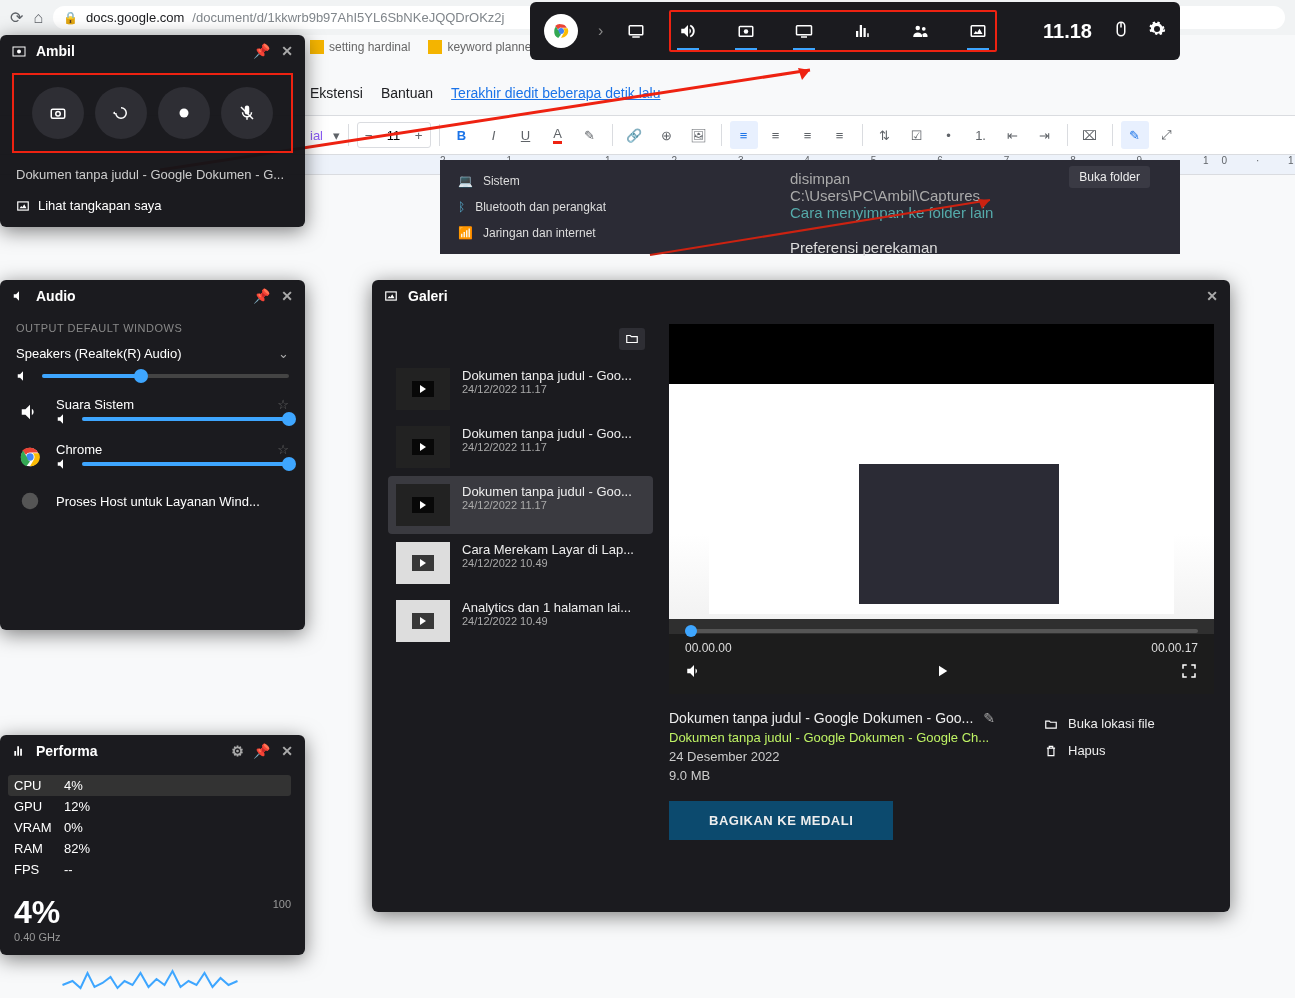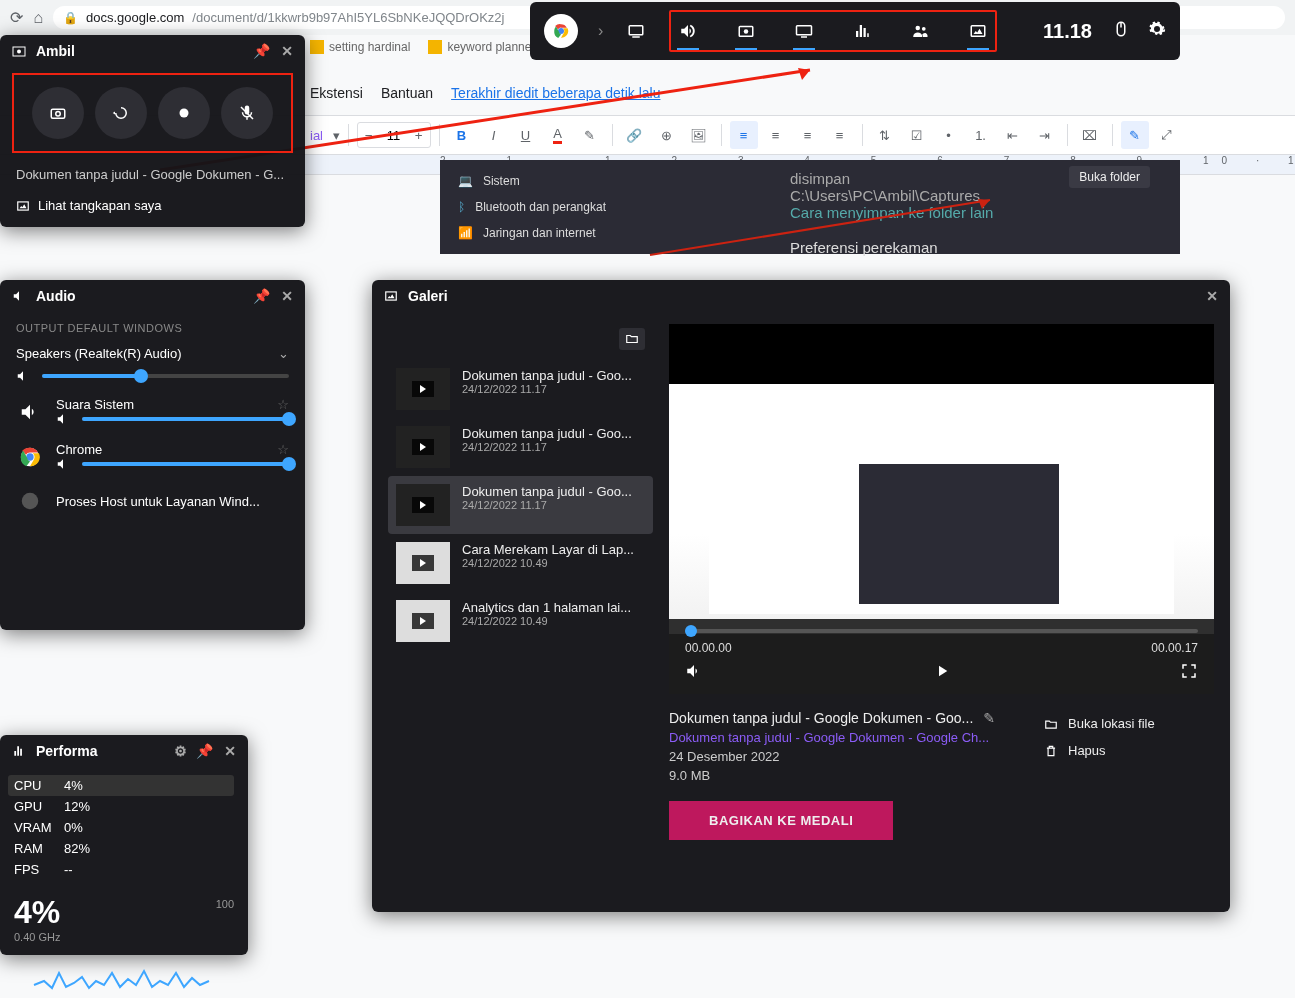--- a/index.html
+++ b/index.html
@@ -67,21 +67,21 @@
 .slider { flex: 1; height: 4px; background: #444; position: relative; border-radius: 2px; }
 .slider .fill { position: absolute; height: 100%; background: #3ea6ff; border-radius: 2px; }
 .slider .thumb { position: absolute; top: -5px; width: 14px; height: 14px; background: #3ea6ff; border-radius: 50%; margin-left: -7px; }
 .app-row { display: flex; align-items: center; gap: 12px; padding: 8px 16px; }
 .app-ico { width: 28px; height: 28px; border-radius: 50%; display: flex; align-items: center; justify-content: center; }
 .app-col { flex: 1; }
 .app-col .nm { font-size: 13px; display: flex; justify-content: space-between; align-items: center; }
 .star { color: #666; cursor: pointer; }
 
 
-#perf { top: 735px; left: 0; width: 248px; height: 220px; }
+#perf { top: 735px; left: 0; width: 305px; height: 220px; }
 .perf-grid { display: flex; padding: 8px 14px; gap: 14px; flex-direction: column; }
 .perf-stats { font-size: 13px; }
 .perf-stats .row { display: flex; gap: 8px; padding: 3px 0; }
 .perf-stats .row.hl { background: #333; border-radius: 3px; padding: 3px 6px; margin-left: -6px; }
 .perf-stats .lbl { width: 42px; }
 .perf-main { flex: 1; position: relative; }
 .perf-big { font-size: 32px; font-weight: 700; }
 .perf-sm { font-size: 11px; color: #999; }
 .perf-100 { position: absolute; top: 4px; right: 0; font-size: 11px; color: #999; }
 .spark { width: 100%; height: 50px; }
@@ -113,25 +113,25 @@
 .vid-ctrl { position: absolute; bottom: 0; left: 0; right: 0; background: rgba(30,30,30,0.92); padding: 10px 16px; }
 .vid-track { height: 4px; background: #555; border-radius: 2px; position: relative; margin-bottom: 8px; }
 .vid-track .knob { position: absolute; left: 0; top: -4px; width: 12px; height: 12px; background: #3ea6ff; border-radius: 50%; }
 .vid-times { display: flex; justify-content: space-between; font-size: 12px; color: #ddd; margin-bottom: 7px; }
 .vid-row { display: flex; justify-content: space-between; align-items: center; }
 .vid-row .ctr { cursor: pointer; color: #fff; }
 
 .gal-info { display: flex; gap: 20px; margin-top: 16px; }
 .gal-info-l { flex: 1; }
 .gal-info-l .title { font-size: 14px; color: #eee; display: flex; align-items: center; gap: 10px; white-space: nowrap; overflow: hidden; text-overflow: ellipsis; }
-.gal-info-l .sub { font-size: 13px; color: #8b5cf6; margin-top: 4px; white-space: nowrap; overflow: hidden; text-overflow: ellipsis; }
+.gal-info-l .sub { font-size: 13px; color: #bef264; margin-top: 4px; white-space: nowrap; overflow: hidden; text-overflow: ellipsis; }
 .gal-info-l .meta { font-size: 13px; color: #ccc; margin-top: 4px; }
 .gal-actions { width: 170px; }
 .gal-actions .act { display: flex; align-items: center; gap: 10px; font-size: 13px; color: #eee; padding: 6px 0; cursor: pointer; }
-.share-btn { margin-top: 18px; background: #be185d; color: #eee; font-size: 13px; font-weight: 600; padding: 12px 40px; border: none; cursor: pointer; letter-spacing: 0.5px; }
+.share-btn { margin-top: 18px; background: #0c4a6e; color: #eee; font-size: 13px; font-weight: 600; padding: 12px 40px; border: none; cursor: pointer; letter-spacing: 0.5px; }
 
 .bookmark-row { position: absolute; top: 40px; left: 310px; font-size: 12px; color: #666; display: flex; gap: 18px; z-index: 1; }
 .bookmark { display: flex; align-items: center; gap: 5px; }
 .bm-ico { width: 14px; height: 14px; background: #f4b400; }
 
 svg.icn { width: 18px; height: 18px; fill: currentColor; }
 svg.icn.sm { width: 14px; height: 14px; }
 svg.icn.lg { width: 22px; height: 22px; }
 </style>
 </head>

